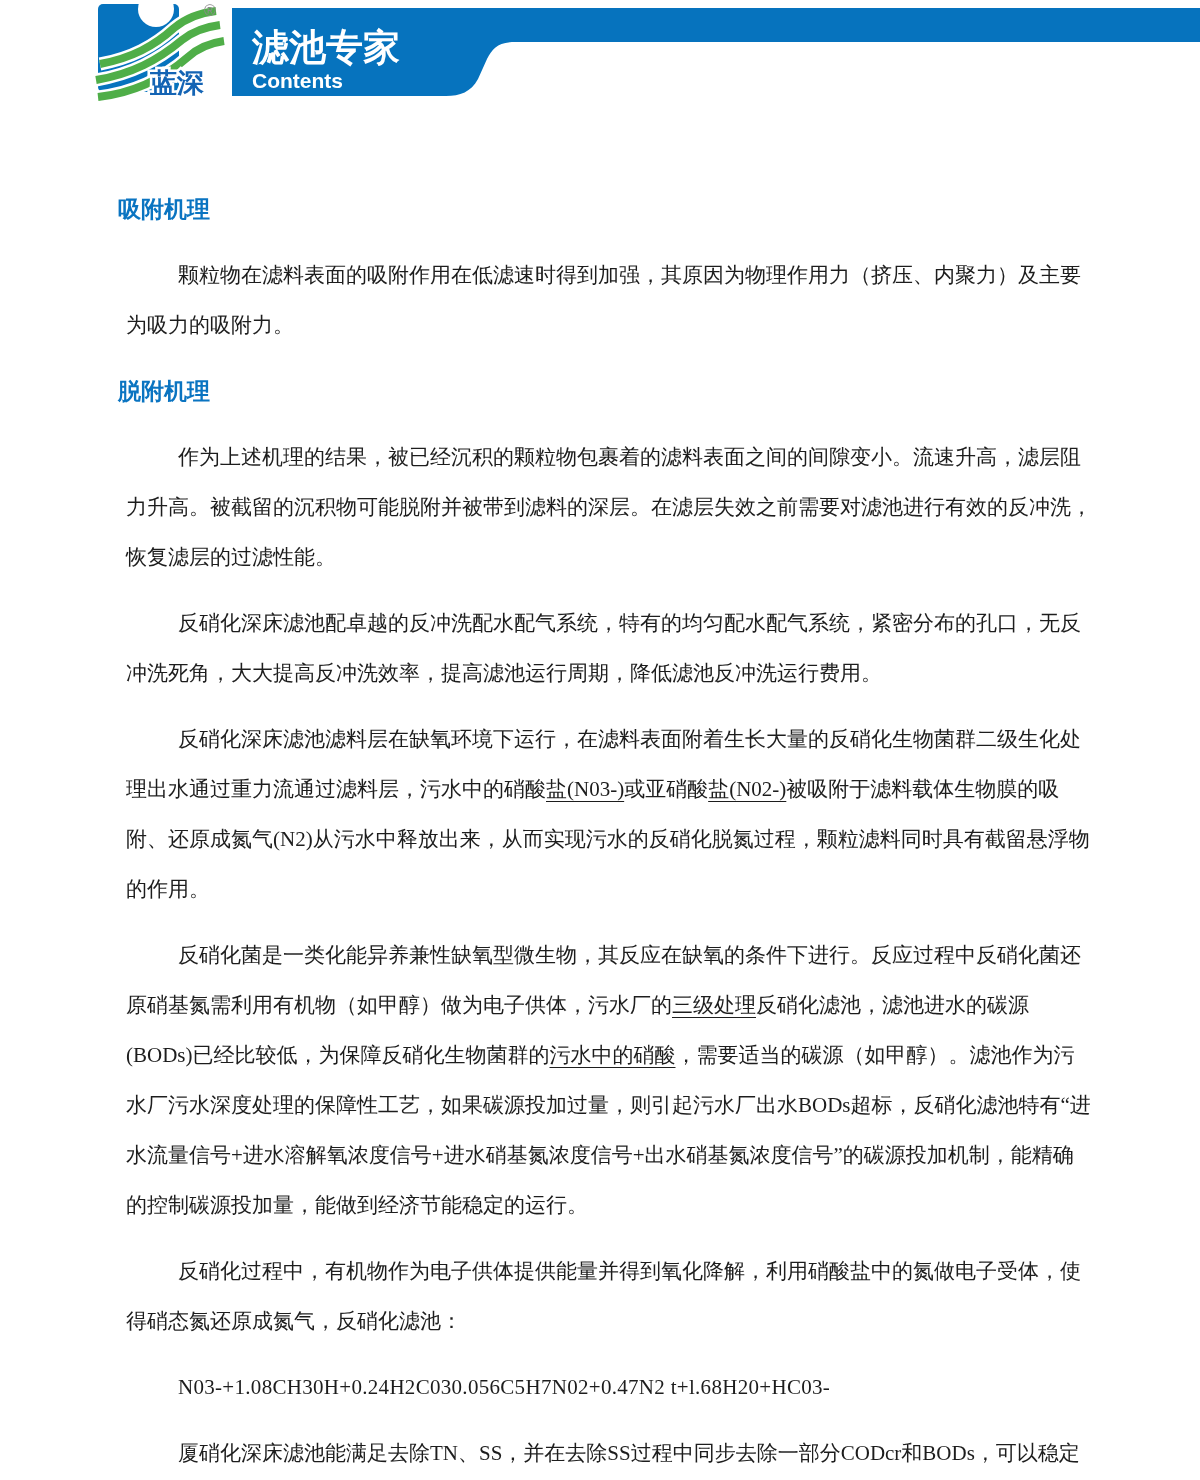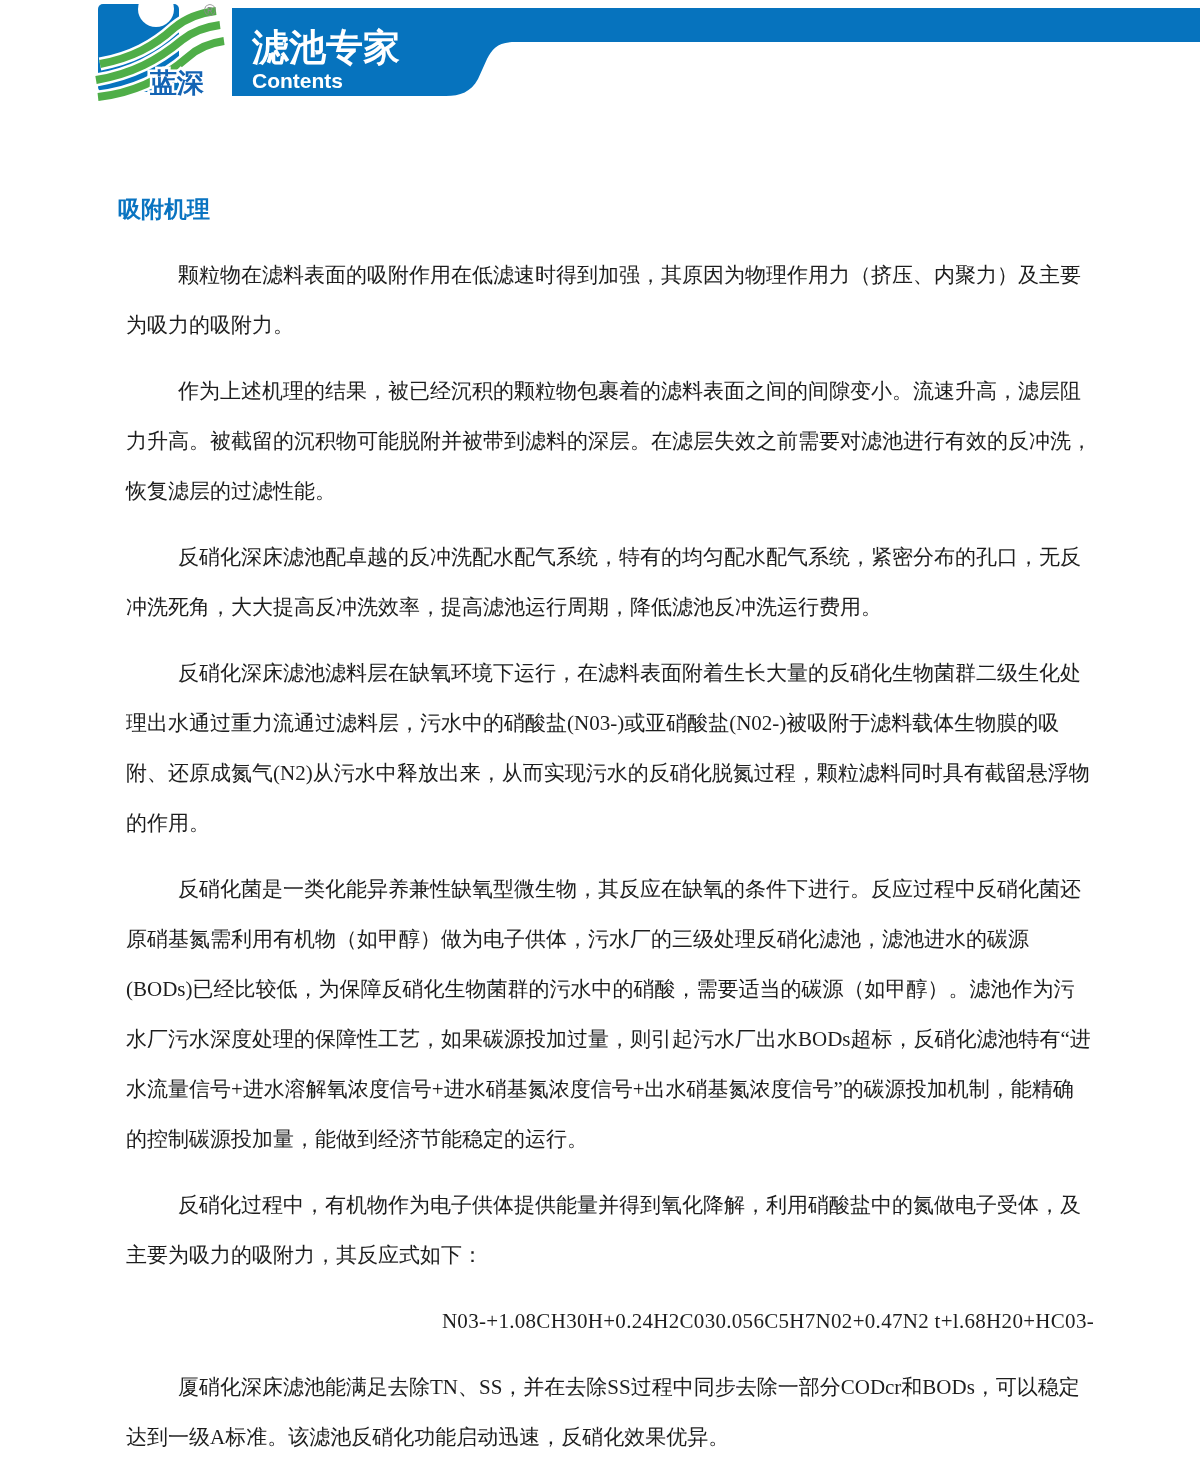--- a/index.html
+++ b/index.html
@@ -10,22 +10,22 @@
   }
   header { position:absolute; left:0; top:0; width:1200px; height:120px; }
   header svg { display:block; }
   main { position:absolute; left:110px; top:176px; width:1000px; color:#1d1d1d; }
   h2 {
     margin:8px; font-weight:bold;
     font-family:"Liberation Sans", sans-serif;
     font-size:23px; line-height:50px; color:#0a74c1;
   }
   p { margin:16px; font-size:21px; line-height:50px; text-indent:52px; }
-  p.formula { letter-spacing:0.3px;text-align:right; }
-  .u { text-decoration-thickness:1px; text-underline-offset:5px; }
+  p.formula { letter-spacing:0.3px; }
+  .u { text-decoration:underline; text-decoration-thickness:1px; text-underline-offset:5px; }
 </style>
 </head>
 <body>
 
 <div class="page">
 
   <header>
     <svg width="1200" height="120" viewBox="0 0 1200 120">
 
       <path d="M232,8 L1200,8 L1200,42 L516,42 C498,42 493,48 487,59 L478,79 C471,92 460,96 446,96 L232,96 Z" fill="#0673be"></path>
@@ -49,25 +49,26 @@
         <text x="58" y="92" font-family="Liberation Sans, sans-serif" font-size="27" font-weight="bold" fill="#1464b4" stroke="#ffffff" stroke-width="5" paint-order="stroke">蓝深</text>
         <text x="112" y="16" font-family="Liberation Sans, sans-serif" font-size="16" fill="#8a8a8a">®</text>
       </g>
     </svg>
   </header>
 
   <main>
     <h2>吸附机理</h2>
     <p>颗粒物在滤料表面的吸附作用在低滤速时得到加强，其原因为物理作用力（挤压、内聚力）及主要为吸力的吸附力。</p>
 
+    <h2>脱附机理</h2>
     <p>作为上述机理的结果，被已经沉积的颗粒物包裹着的滤料表面之间的间隙变小。流速升高，滤层阻力升高。被截留的沉积物可能脱附并被带到滤料的深层。在滤层失效之前需要对滤池进行有效的反冲洗，恢复滤层的过滤性能。</p>
     <p>反硝化深床滤池配卓越的反冲洗配水配气系统，特有的均匀配水配气系统，紧密分布的孔口，无反冲洗死角，大大提高反冲洗效率，提高滤池运行周期，降低滤池反冲洗运行费用。</p>
 
     <p><span>反硝化深床滤池滤料层在缺氧环境下运行，在滤料表面附着生长大量的反硝化生物菌群二级生化处理出水通过重力流通过滤料层，污水中的硝酸</span><span class="u">盐(N03-)</span><span>或亚硝酸</span><span class="u">盐(N02-)</span><span>被吸附于滤料载体生物膜的吸附、还原成氮气(N2)从污水中释放出来，从而实现污水的反硝化脱氮过程，颗粒滤料同时具有截留悬浮物的作用。</span></p>
     <p><span>反硝化菌是一类化能异养兼性缺氧型微生物，其反应在缺氧的条件下进行。反应过程中反硝化菌还原硝基氮需利用有机物（如甲醇）做为电子供体，污水厂的</span><span class="u">三级处理</span><span>反硝化滤池，滤池进水的碳源(BODs)已经比较低，为保障反硝化生物菌群的</span><span class="u">污水中的硝酸</span><span>，需要适当的碳源（如甲醇）。滤池作为污水厂污水深度处理的保障性工艺，如果碳源投加过量，则引起污水厂出水BODs超标，反硝化滤池特有“进水流量信号+进水溶解氧浓度信号+进水硝基氮浓度信号+出水硝基氮浓度信号”的碳源投加机制，能精确的控制碳源投加量，能做到经济节能稳定的运行。</span></p>
-    <p>反硝化过程中，有机物作为电子供体提供能量并得到氧化降解，利用硝酸盐中的氮做电子受体，及主要为吸力的吸附力，其反应式如下：</p>
+    <p>反硝化过程中，有机物作为电子供体提供能量并得到氧化降解，利用硝酸盐中的氮做电子受体，使得硝态氮还原成氮气，反硝化滤池：</p>
 
     <p class="formula">N03-+1.08CH30H+0.24H2C030.056C5H7N02+0.47N2 t+l.68H20+HC03-</p>
 
     <p>厦硝化深床滤池能满足去除TN、SS，并在去除SS过程中同步去除一部分CODcr和BODs，可以稳定达到一级A标准。该滤池反硝化功能启动迅速，反硝化效果优异。</p>
   </main>
 
 </div>
 
 </body></html>

